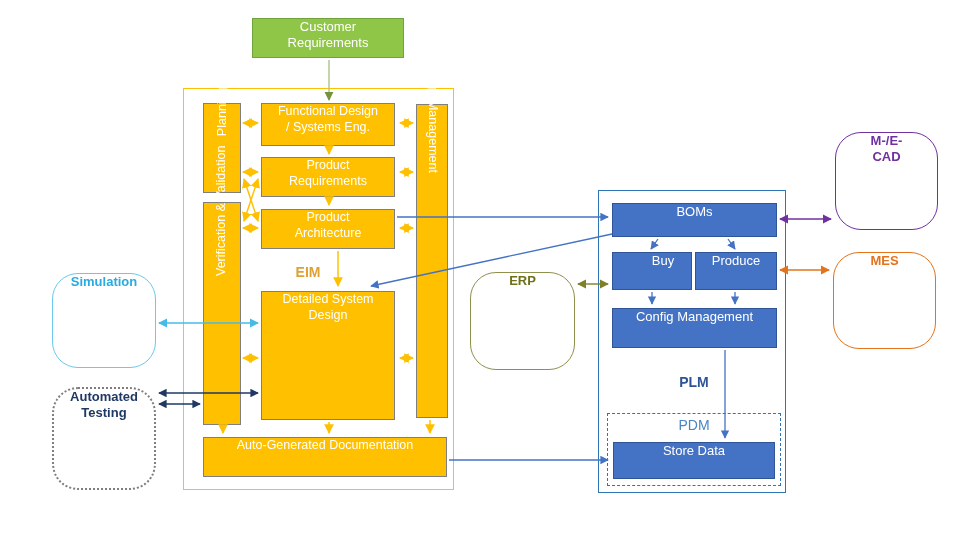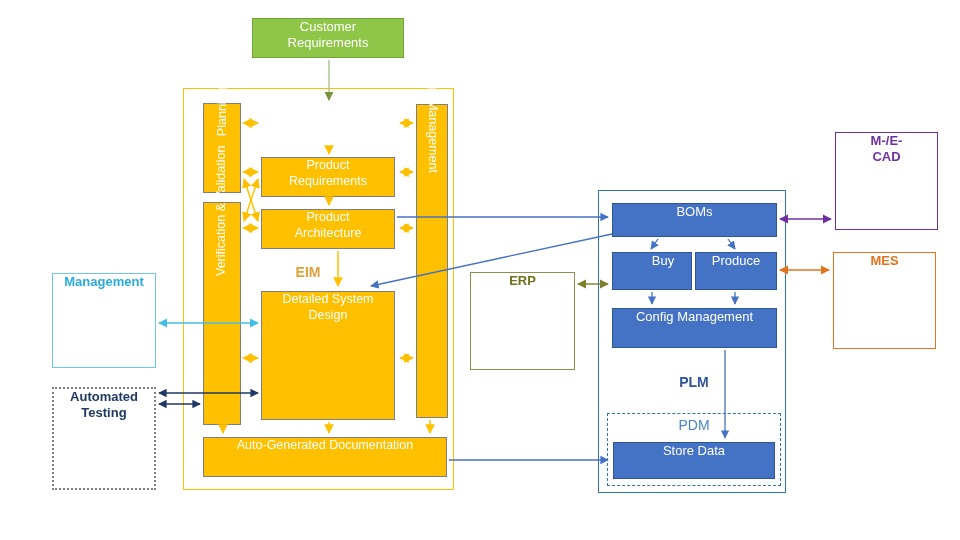--- a/index.html
+++ b/index.html
@@ -13,21 +13,21 @@
   .stage{
     position:relative;width:960px;height:540px;background:#fff;overflow:hidden;
     font-family:"Liberation Sans",sans-serif;
   }
   .box{position:absolute;display:flex;align-items:flex-start;justify-content:center;
        text-align:center;box-sizing:border-box;}
   .lbl{white-space:pre-line;line-height:1.25;}
   .ybox{background:var(--yellow);border:1.5px solid var(--gray);color:#fff;font-size:12.5px;}
   .bbox{background:var(--blue);border:1px solid var(--blueDark);color:#fff;font-size:13px;}
   .greenbox{background:var(--green);border:1.5px solid var(--greenBorder);color:#fff;font-size:13px;}
-  .outline{background:#fff;font-weight:bold;font-size:13px;}
+  .outline{background:#fff;font-weight:bold;font-size:13px;border-radius:26px;}
   .simbox{border:1.5px solid var(--cyanBorder);color:var(--cyan);}
   .atbox{border:2px dotted var(--gray);color:var(--navy);}
   .erpbox{border:1.5px solid var(--oliveBorder);color:var(--olive);}
   .mcadbox{border:1.5px solid var(--purple);color:var(--purple);}
   .mesbox{border:1.5px solid var(--orange);color:var(--orange);}
   .vtext{transform:rotate(-90deg);white-space:nowrap;}
   .vtextcw{transform:rotate(90deg);white-space:nowrap;}
   .container-yellow{position:absolute;left:183px;top:88px;width:271px;height:402px;
     border:1.5px solid var(--yellow);box-sizing:border-box;}
   .container-blue{position:absolute;left:598px;top:190px;width:188px;height:303px;
@@ -51,20 +51,24 @@
 
   <div class="box greenbox" style="left:252px;top:18px;width:152px;height:40px;">
     <span class="lbl">Customer
 Requirements</span>
   </div>
 
   <div class="box ybox" style="left:203px;top:103px;width:38px;height:90px;">
     <span class="lbl vtext">Planning</span>
   </div>
 
+  <div class="box ybox" style="left:261px;top:103px;width:134px;height:43px;">
+    <span class="lbl">Functional Design
+/ Systems Eng.</span>
+  </div>
 
   <div class="box ybox" style="left:261px;top:157px;width:134px;height:40px;">
     <span class="lbl">Product
 Requirements</span>
   </div>
 
   <div class="box ybox" style="left:261px;top:209px;width:134px;height:40px;">
     <span class="lbl">Product
 Architecture</span>
   </div>
@@ -105,21 +109,21 @@
   </div>
 
   <div class="tag plm-tag">PLM</div>
   <div class="tag pdm-tag">PDM</div>
 
   <div class="box bbox" style="left:613px;top:442px;width:162px;height:37px;">
     <span class="lbl">Store Data</span>
   </div>
 
   <div class="box outline simbox" style="left:52px;top:273px;width:104px;height:95px;">
-    <span class="lbl">Management</span>
+    <span class="lbl">Simulation</span>
   </div>
 
   <div class="box outline atbox" style="left:52px;top:387px;width:104px;height:103px;">
     <span class="lbl">Automated
 Testing</span>
   </div>
 
   <div class="box outline erpbox" style="left:470px;top:272px;width:105px;height:98px;">
     <span class="lbl">ERP</span>
   </div>

